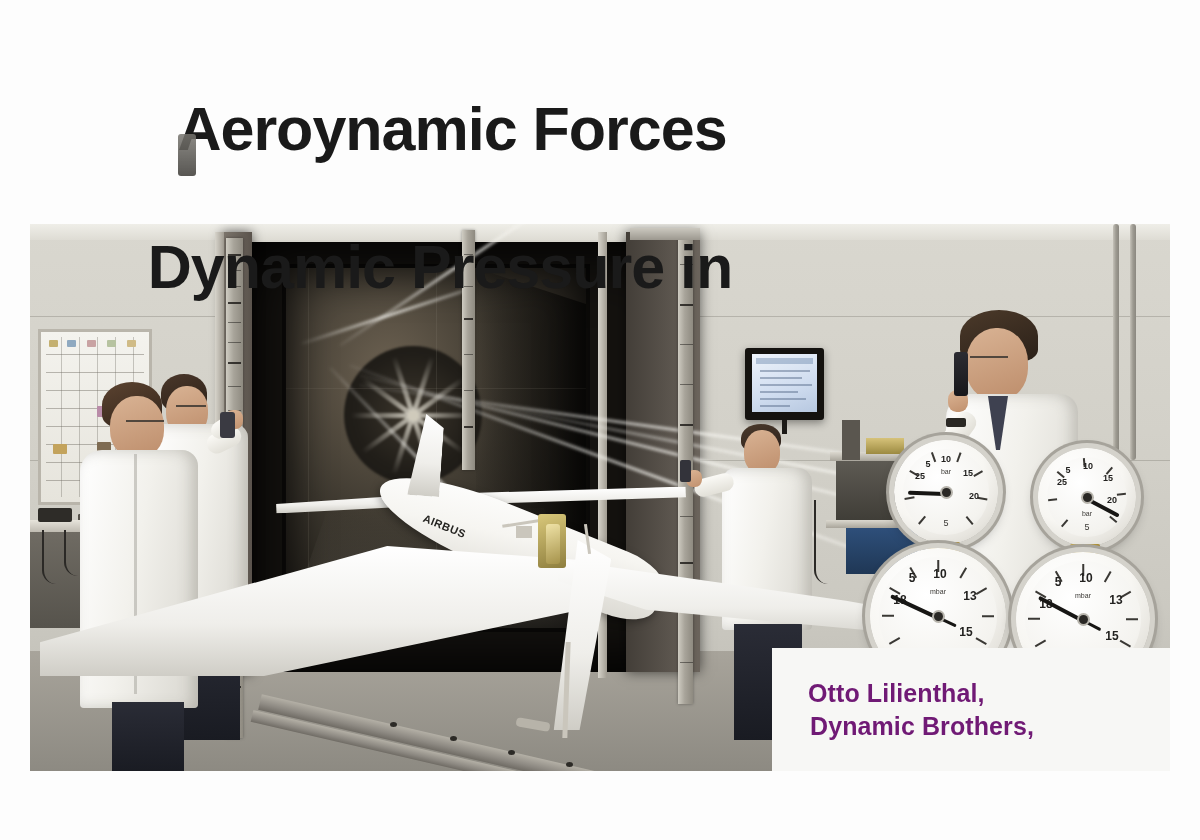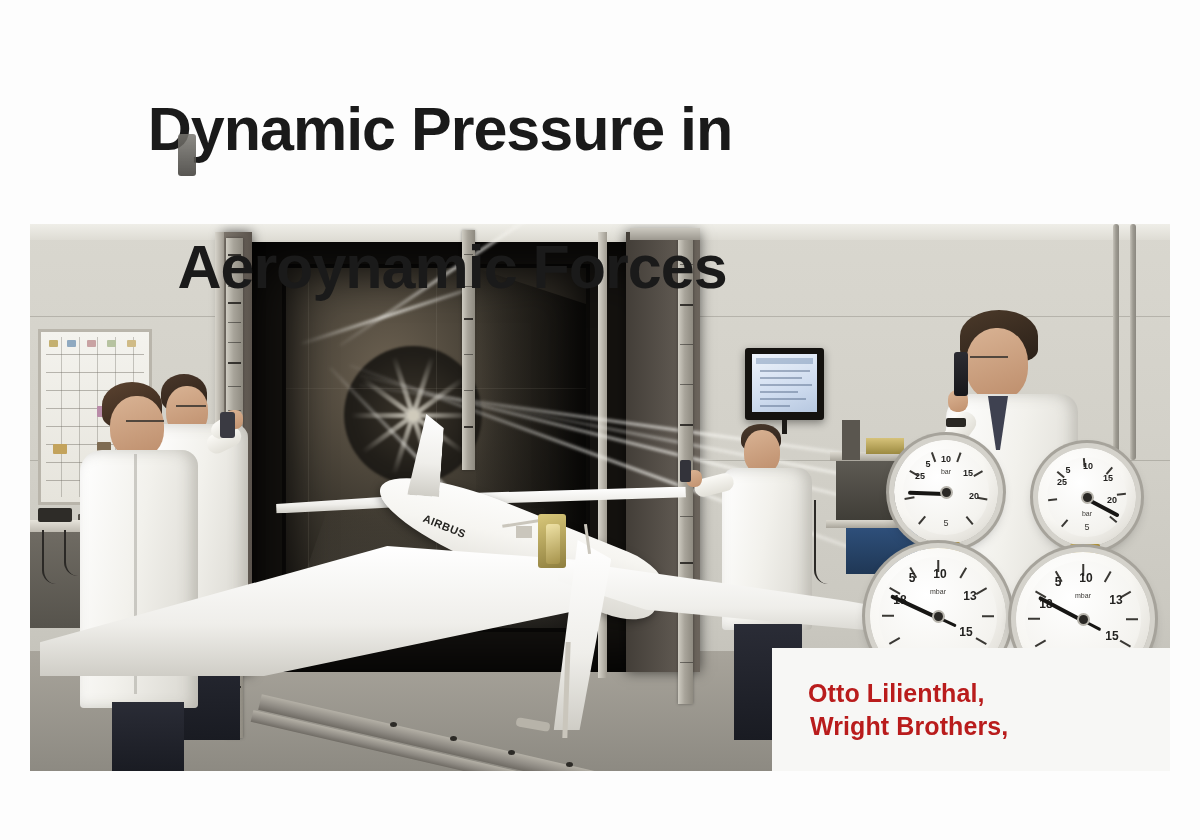--- a/index.html
+++ b/index.html
@@ -327,21 +327,21 @@
   
   #caption-box{
     position:absolute;
     left:772px; top:648px; width:398px; height:123px;
     background:#f7f7f5;
     z-index:6;
     display:flex;flex-direction:column;justify-content:center;
     padding-left:36px; box-sizing:border-box;
   }
   .cap-line{
-    color:#b91c1c;
+    color:#701a75;
     font-weight:bold;
     font-size:25px;
     line-height:1.30;
     letter-spacing:.1px;
     white-space:nowrap;
   }
   .cap-line.l2{ padding-left:2px; }
   .cap-line.l3{ padding-left:0px; }
 
   
@@ -350,22 +350,22 @@
     background:linear-gradient(180deg,rgba(120,118,112,.85),rgba(70,68,64,.9));
     border-radius:3px;
     z-index:6;
     filter:blur(.4px);
   }
 </style>
 </head>
 <body style="background: rgb(253, 253, 253);">
 
 <div id="slide-title">
+  <span class="title-line l2">Aeroynamic Forces</span>
   <span class="title-line l1">Dynamic Pressure in</span>
-  <span class="title-line l2">Aeroynamic Forces</span>
 </div>
 <div id="title-artifact"></div>
 
 <div id="photo">
 
   <div class="wall"></div>
   <div class="ceiling"></div>
   <div class="wall-seam" style="top:92px;"></div>
   <div class="wall-seam" style="top:236px;"></div>
   <div class="floor-room"></div>
@@ -688,14 +688,14 @@
     <div class="needle tail" style="width:20px;transform:rotate(28deg);"></div>
     <div class="pin"></div>
   </div>
 
   <div style="position:absolute;left:830px;top:458px;width:310px;height:22px;background:linear-gradient(180deg,#f3f2ee,#cfccc4);"></div>
 
 </div>
 
 <div id="caption-box">
   <div class="cap-line l1">Otto Lilienthal,</div>
-  <div class="cap-line l2">Wright Brothers,</div>
+  <div class="cap-line l2">Dynamic Brothers,</div>
 </div>
 
 </body></html>

